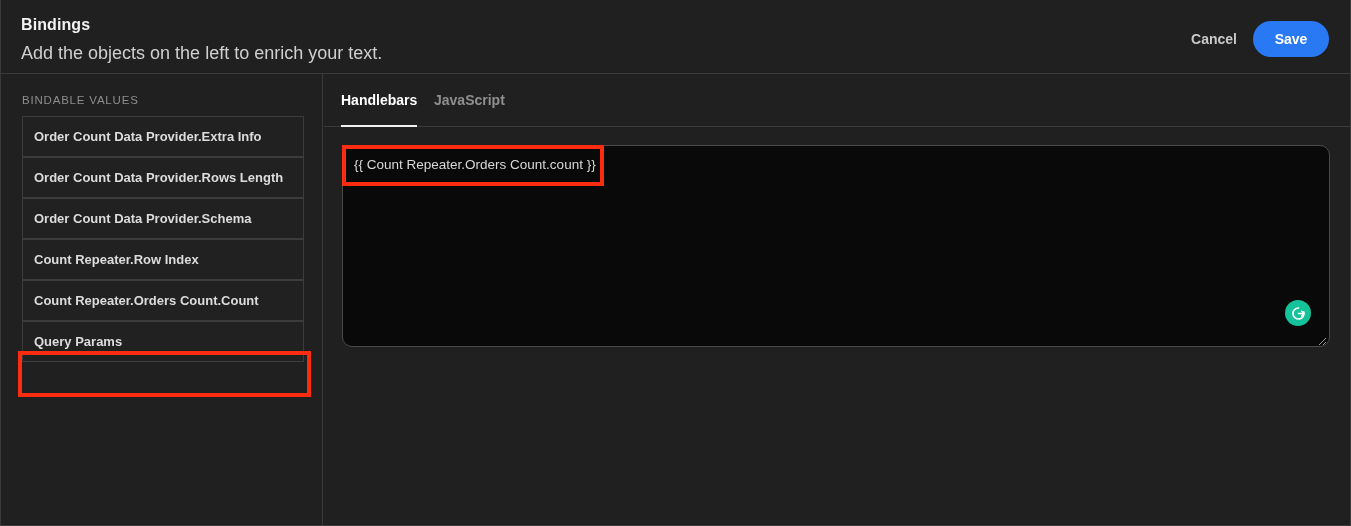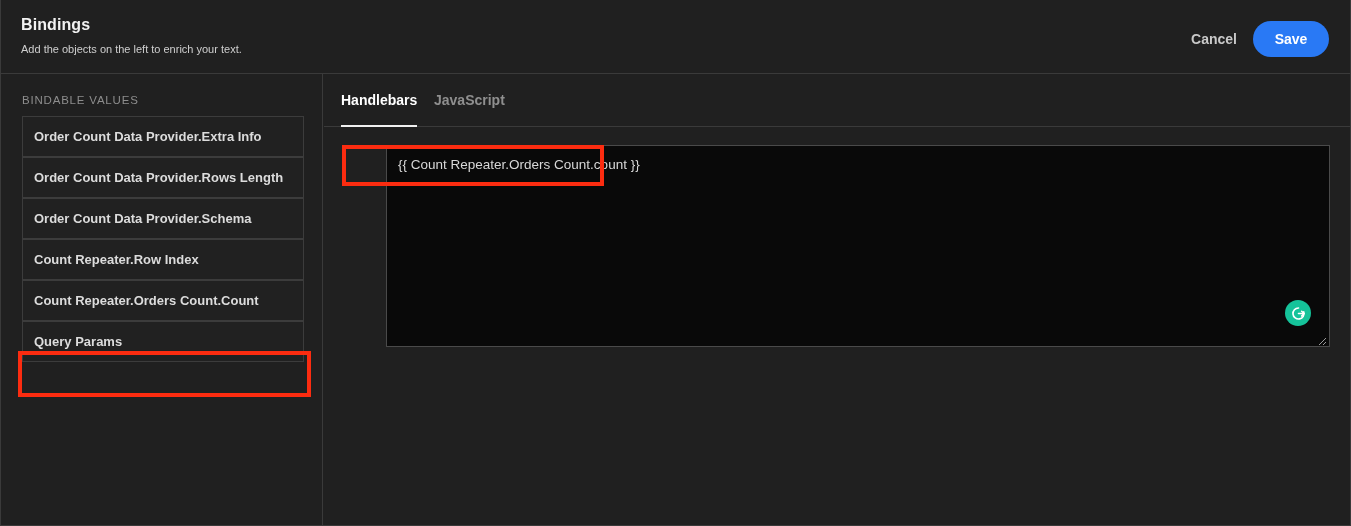--- a/index.html
+++ b/index.html
@@ -46,21 +46,21 @@
     top: 16px;
     font-size: 16px;
     font-weight: bold;
     color: #f2f2f2;
     letter-spacing: 0.1px;
   }
   .header-subtitle {
     position: absolute;
     left: 20px;
     top: 43px;
-    font-size: 11px;
+    font-size: 18px;
     font-weight: normal;
     color: #cfcfcf;
   }
   .header-actions {
     position: absolute;
     right: 21px;
     top: 21px;
     display: flex;
     align-items: center;
     gap: 12px;
@@ -187,24 +187,23 @@
     left: 18px;
     top: 71px;
     width: 988px;
     height: 202px;
   }
   .editor {
     position: absolute;
     inset: 0;
     box-sizing: border-box;
     border: 1px solid #4a4a4a;
-    border-radius: 0;
+    border-radius: 10px;
     background: #090909;
     overflow: hidden;
-    margin-left: 44px;
   }
   .editor-code {
     position: absolute;
     left: 11px;
     top: 11px;
     font-family: "Liberation Sans", sans-serif;
     font-size: 13.5px;
     color: #d8d8d8;
     white-space: pre;
   }

